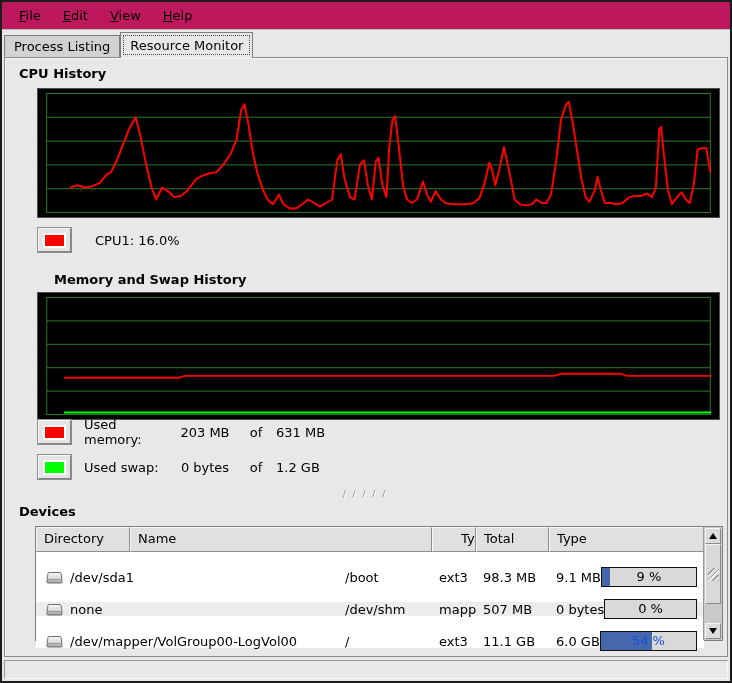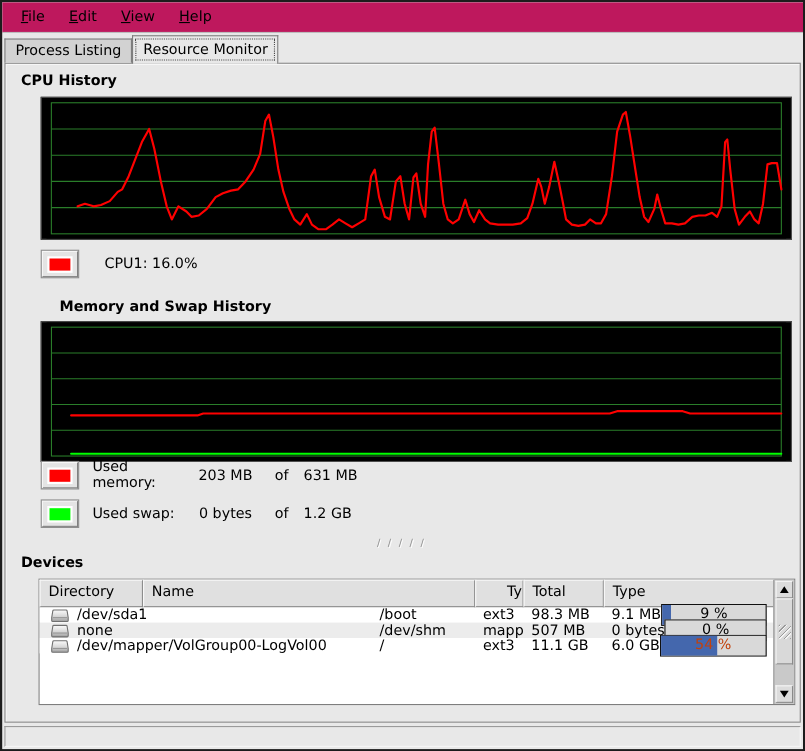--- a/index.html
+++ b/index.html
@@ -78,21 +78,21 @@
   .devtable{
     margin:0 12px 0 18px; height:115px; width:688px;
     border:1px solid #7e7e7e; background:#fff; position:relative;
   }
   .dev-scroll{ width:668px; }
   .dev-header{ display:flex; height:25px; }
   .hcell{
     background:#e0e0e0; border:1px solid; border-color:#f7f7f7 #8d8d8d #8d8d8d #f7f7f7;
     padding:3px 0 0 7px; overflow:hidden; white-space:nowrap;
   }
-  .dev-row{ display:flex; height:14px; align-items:center; background:#fff; }
+  .dev-row{ display:flex; height:14px; align-items:center; background:#fff;margin-top:18px; }
   .dev-row.alt{ background:#ececec; }
   .cell{ padding-left:7px; overflow:hidden; white-space:nowrap; }
   .cell.name{ display:flex; align-items:center; padding-left:10px; }
   .cell.name svg{ margin-right:7px; flex:0 0 auto; }
   .cell.used{ display:flex; align-items:center; }
   .pbar{ position:relative; width:99px; height:20px; border:1px solid #101010; background:#d9d9d9; margin-left:auto; margin-right:7px; }
   .pfill{ position:absolute; left:0; top:0; bottom:0; background:#4467ad; }
   .plabel{ position:absolute; inset:0; text-align:center; line-height:18px; font-size:13px; }
 
   
@@ -259,21 +259,21 @@
                 </svg>
                 <span>/dev/mapper/VolGroup00-LogVol00</span>
               </div>
               <div class="cell" style="width:94px">/</div>
               <div class="cell" style="width:44px">ext3</div>
               <div class="cell" style="width:73px">11.1 GB</div>
               <div class="cell used" style="width:155px">
                 <span>6.0 GB</span>
                 <span class="pbar">
                   <span class="pfill" style="width:54%; background:#4467ad"></span>
-                  <span class="plabel" style="color:#c2410c">54 %</span>
+                  <span class="plabel" style="color:#1d4ed8">54 %</span>
                 </span>
               </div>
             </div>
           </div>
       </div>
       <div class="vscrollbar">
         <div class="sb-btn up">
             <span class="tri up"></span>
           </div>
         <div class="sb-thumb">

